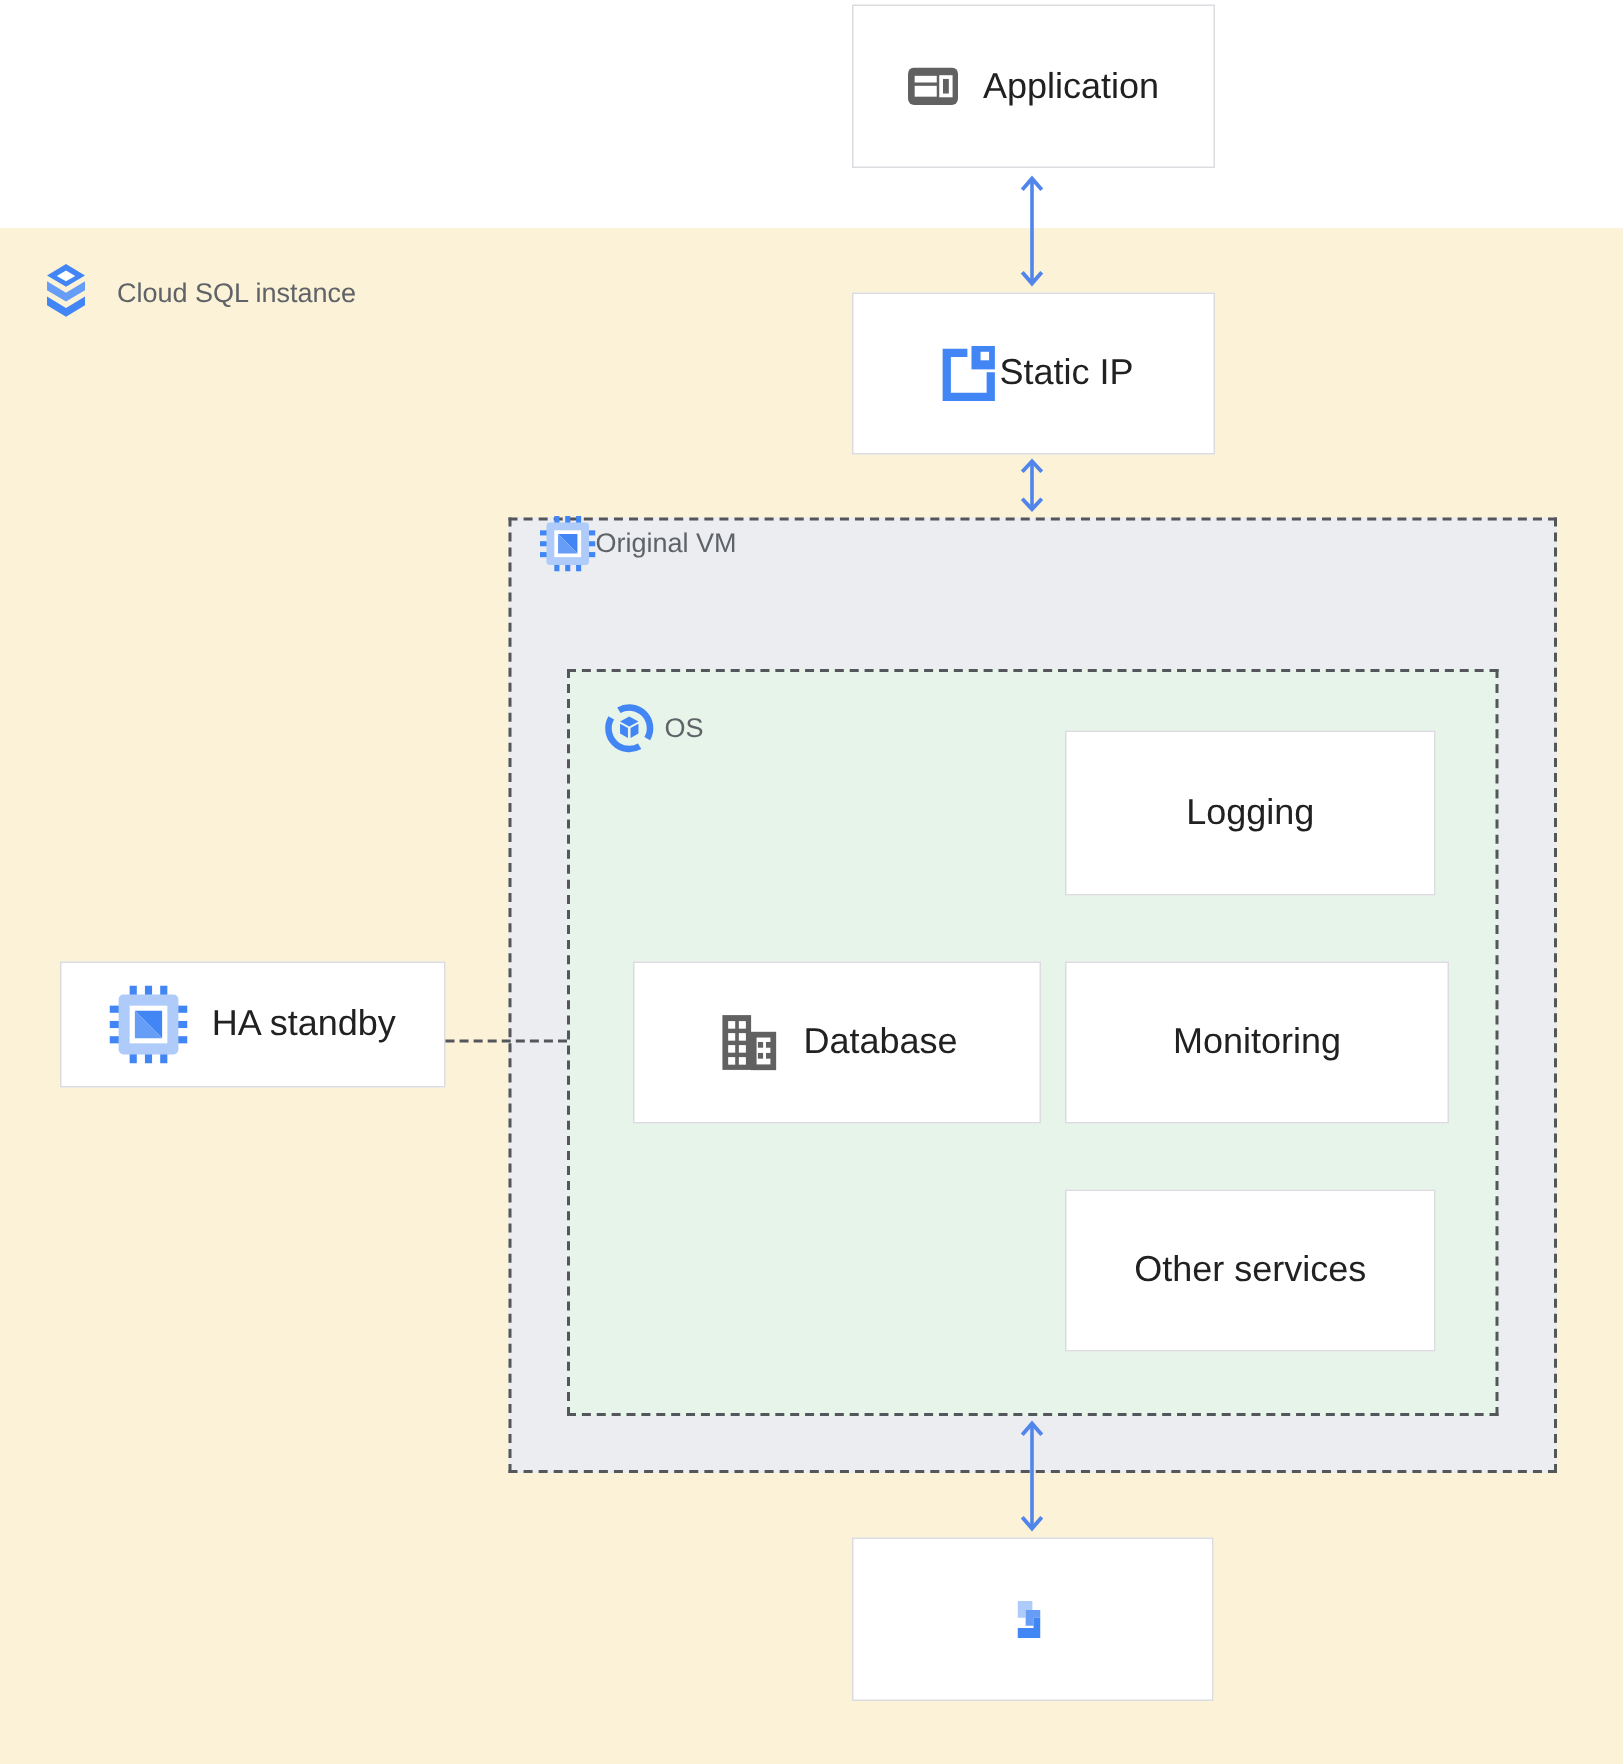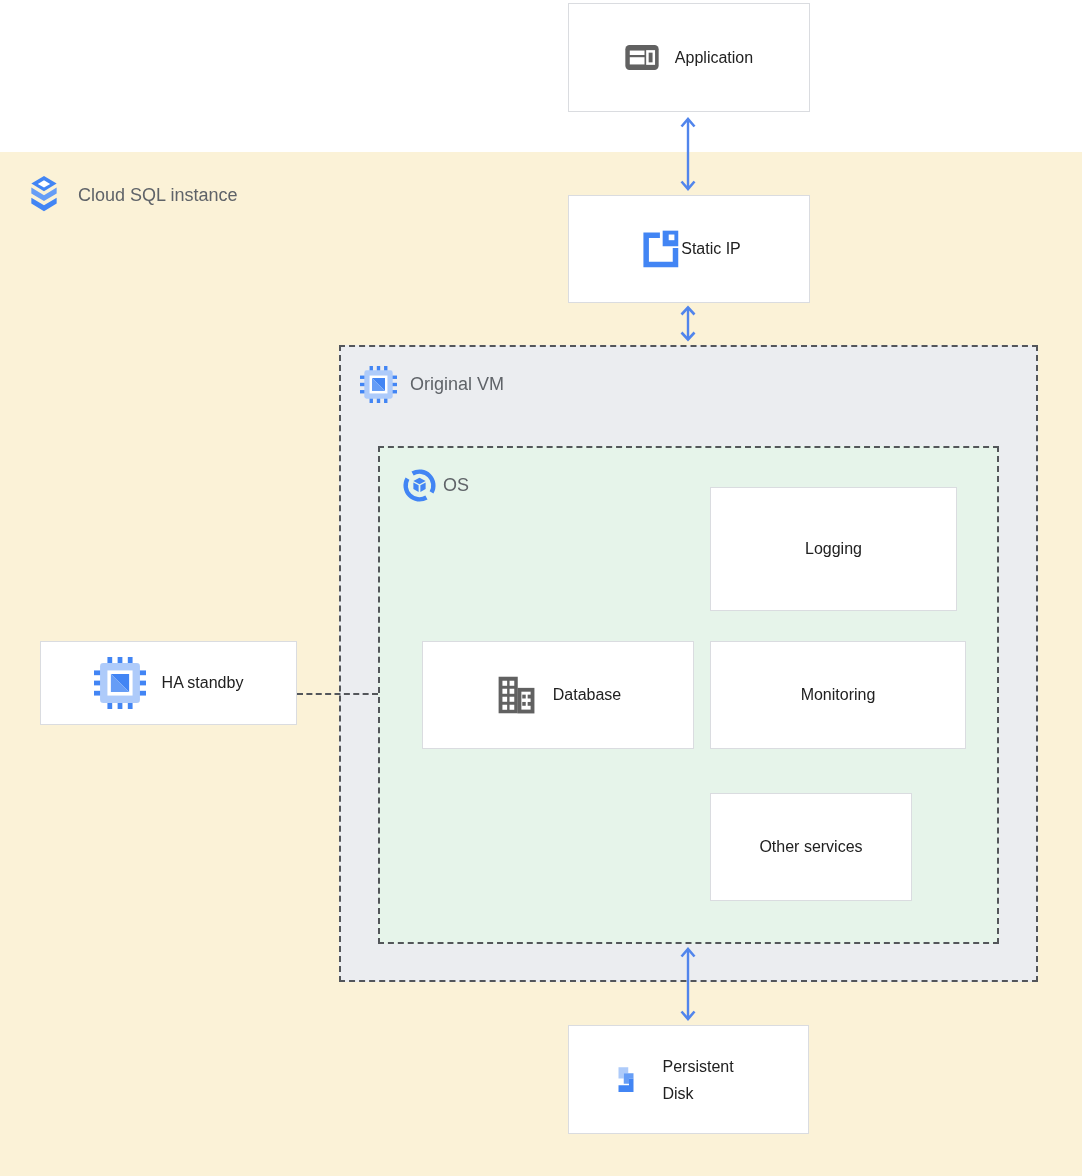--- a/index.html
+++ b/index.html
@@ -27,35 +27,35 @@
     position:absolute;box-sizing:border-box;
     border:2px dashed var(--dash);
   }
   #region-vm{left:339px;top:345px;width:699px;height:637px;background:var(--gray-region);}
   #region-os{left:378px;top:446px;width:621px;height:498px;background:var(--green-region);}
   .region-label{
     position:absolute;display:flex;align-items:center;
     color:var(--region-text);font-size:18px;white-space:nowrap;
   }
   #label-cloudsql{left:25px;top:174px;gap:15px;}
-  #label-vm{left:360px;top:366px;gap:13px;justify-content:space-between;}
+  #label-vm{left:360px;top:344px;gap:0;justify-content:space-between;}
   #label-os{left:402px;top:468px;gap:6px;}
   .node{
     position:absolute;box-sizing:border-box;background:#ffffff;
     border:1px solid var(--node-border);
     display:flex;align-items:center;justify-content:center;
-    font-size:16px;color:var(--node-text);white-space:nowrap;
+    font-size:24px;color:var(--node-text);white-space:nowrap;
   }
   #node-application{left:568px;top:3px;width:242px;height:109px;gap:16px;}
   #node-staticip{left:568px;top:195px;width:242px;height:108px;}
   #node-hastandby{left:40px;top:641px;width:257px;height:84px;gap:16px;}
   #node-database{left:422px;top:641px;width:272px;height:108px;gap:16px;}
-  #node-logging{left:710px;top:487px;width:247px;height:124px;}
+  #node-logging{left:710px;top:487px;width:247px;height:110px;}
   #node-monitoring{left:710px;top:641px;width:256px;height:108px;}
-  #node-otherservices{left:710px;top:793px;width:202px;height:108px;}
+  #node-otherservices{left:710px;top:793px;width:247px;height:108px;}
   #node-persistentdisk{left:568px;top:1025px;width:241px;height:109px;gap:16px;}
   #node-persistentdisk .node-label{white-space:normal;width:104px;line-height:27px;}
   .arrow{position:absolute;}
   #arrow-app-ip{left:678px;top:115px;}
   #arrow-ip-vm{left:678px;top:304px;}
   #arrow-os-disk{left:678px;top:945px;}
   .dashed-connector{
     position:absolute;left:297px;top:693px;width:81px;height:0;
     border-top:2px dashed var(--dash);
   }
@@ -193,21 +193,20 @@
 <div class="node" id="node-otherservices">
   <span class="node-label">Other services</span>
 </div>
 
 <div class="node" id="node-persistentdisk">
   <svg width="36" height="36" viewBox="0 0 24 24">
     <path d="M5 3.5 H11.5 V7.5 H8.5 V11 H5 Z" fill="#aecbfa"></path>
     <path d="M8.5 7.5 H15 V11 H12 V14.5 H8.5 Z" fill="#669df6"></path>
     <path d="M12 11 H15 V20 H5 V15.5 H12 Z" fill="#4285f4"></path>
   </svg>
-  <span class="node-label">Persistent Disk</span>
 </div>
 
 <svg class="arrow" id="arrow-app-ip" width="20" height="78" viewBox="0 0 20 78">
   <line x1="10" y1="4" x2="10" y2="74" stroke="#5185ec" stroke-width="2.4"></line>
   <polyline points="3.5,11.5 10,4 16.5,11.5" fill="none" stroke="#5185ec" stroke-width="2.6"></polyline>
   <polyline points="3.5,66.5 10,74 16.5,66.5" fill="none" stroke="#5185ec" stroke-width="2.6"></polyline>
 </svg>
 
 <svg class="arrow" id="arrow-ip-vm" width="20" height="39" viewBox="0 0 20 39">
   <line x1="10" y1="3.5" x2="10" y2="35.5" stroke="#5185ec" stroke-width="2.4"></line>

